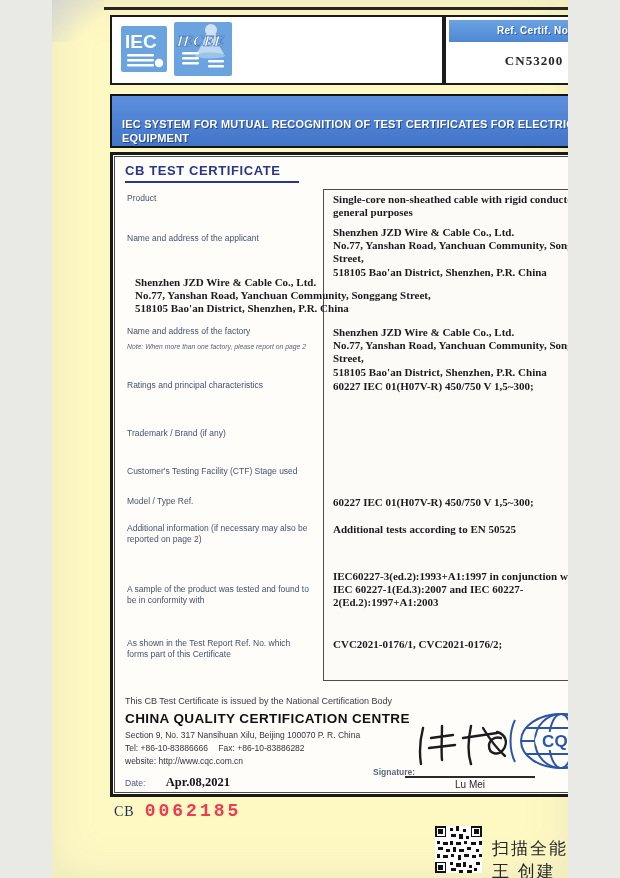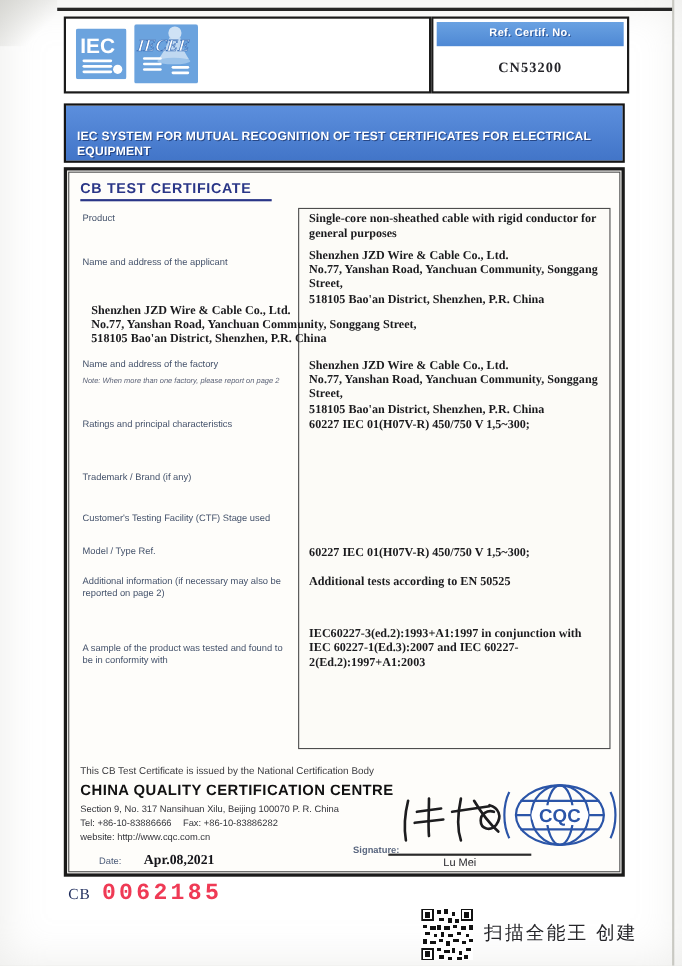--- a/index.html
+++ b/index.html
@@ -1,17 +1,17 @@
 <!DOCTYPE html>
 <html><head>
 <meta charset="utf-8">
 <style>
   html,body{margin:0;padding:0;}
   body{background:#e9e9e6;font-family:"Liberation Sans",sans-serif;}
-  .page{position:relative;width:620px;height:878px;background:#ffffff;overflow:hidden;margin:0 auto;
+  .page{position:relative;width:516px;height:878px;background:#fef9c3;overflow:hidden;margin:0 auto;
         box-shadow:inset 0 0 40px rgba(180,180,170,.25);}
   .scan-top-line{position:absolute;left:52px;top:7px;width:560px;height:3px;background:#262626;}
   .scan-right-line{position:absolute;left:611px;top:0;width:2px;height:100%;background:#c9c9c3;}
   .scan-corner{position:absolute;left:0;top:0;width:52px;height:42px;
         background:linear-gradient(135deg,#d6d6d2 0%,rgba(253,253,251,0) 70%);}
 
   
   .hdr-left{position:absolute;left:58px;top:15px;width:330px;height:66px;background:#fff;border:2px solid #1b1b1b;}
   .logo-iec{position:absolute;left:9px;top:9px;width:46px;height:46px;}
   .logo-iecee{position:absolute;left:62px;top:5px;width:58px;height:54px;}
@@ -44,33 +44,33 @@
   .fnote{font-size:6.8px;font-style:italic;color:#5c6377;margin-top:6px;}
   .fvalue{flex:1;font-family:"Liberation Serif",serif;font-weight:700;font-size:11px;line-height:1.2;
           color:#1b1b1e;padding:4px 8px 0 10px;white-space:pre-line;box-sizing:border-box;position:relative;z-index:1;}
 
   .issued{position:absolute;left:12px;top:541px;font-size:9px;color:#3c3c40;}
   .issuer-name{position:absolute;left:12px;top:556px;font-size:13.5px;font-weight:bold;color:#111;letter-spacing:.4px;}
   .issuer-addr{position:absolute;left:12px;top:575px;font-size:8.5px;color:#33343a;}
   .issuer-tel{position:absolute;left:12px;top:588px;font-size:8.5px;color:#33343a;}
   .issuer-tel .fax{margin-left:8px;}
   .issuer-web{position:absolute;left:12px;top:601px;font-size:8.5px;color:#33343a;}
-  .date-row{position:absolute;left:29px;top:617px;}
+  .date-row{position:absolute;left:12px;top:617px;}
   .date-label{font-size:8.5px;color:#4a5a78;}
   .date-value{font-family:"Liberation Serif",serif;font-weight:700;font-size:12.5px;color:#15151a;margin-left:16px;}
   .sig-label{position:absolute;left:260px;top:612px;font-size:8.5px;color:#5b6880;font-weight:bold;}
   .sig-art{position:absolute;left:288px;top:563px;width:140px;height:56px;}
   .sig-line{position:absolute;left:292px;top:621px;width:130px;border-top:2px solid #2b2b2b;}
   .sig-name{position:absolute;left:292px;top:624px;width:130px;text-align:center;font-size:10px;color:#26262b;}
   .cqc-logo{position:absolute;left:392px;top:553px;width:112px;height:66px;}
 
   
   .cb-row{position:absolute;left:62px;top:801px;}
   .cb-prefix{font-family:"Liberation Serif",serif;font-size:14px;color:#1c2a5a;letter-spacing:1px;}
-  .cb-number{font-family:"Liberation Mono",monospace;font-size:21px;color:#ef3a55;letter-spacing:3px;margin-left:10px;font-weight:700;}
+  .cb-number{font-family:"Liberation Mono",monospace;font-size:18px;color:#ef3a55;letter-spacing:3px;margin-left:10px;font-weight:700;}
   .qr{position:absolute;left:383px;top:826px;width:47px;height:47px;}
   .scan-caption{position:absolute;left:440px;top:837px;font-size:17px;color:#26262a;letter-spacing:2px;}
 </style>
 </head>
 <body>
 
 <div class="page">
 
   <div class="scan-top-line"></div>
   <div class="scan-right-line"></div>
@@ -165,20 +165,24 @@
       <div class="frow" style="height:47px">
         <div class="flabel">Additional information (if necessary may also be reported on page 2)</div>
         <div class="fvalue">Additional tests according to EN 50525</div>
       </div>
 
       <div class="frow" style="height:68px">
         <div class="flabel" style="padding-top:18px">A sample of the product was tested and found to be in conformity with</div>
         <div class="fvalue">IEC60227-3(ed.2):1993+A1:1997 in conjunction with IEC 60227-1(Ed.3):2007 and IEC 60227-2(Ed.2):1997+A1:2003</div>
       </div>
 
+      <div class="frow" style="height:47px">
+        <div class="flabel">As shown in the Test Report Ref. No. which forms part of this Certificate</div>
+        <div class="fvalue">CVC2021-0176/1, CVC2021-0176/2;</div>
+      </div>
     </div>
 
     <div class="issued">This CB Test Certificate is issued by the National Certification Body</div>
     <div class="issuer-name">CHINA QUALITY CERTIFICATION CENTRE</div>
     <div class="issuer-addr">Section 9, No. 317 Nansihuan Xilu, Beijing 100070 P. R. China</div>
     <div class="issuer-tel">
       <span>Tel: +86-10-83886666</span>
       <span class="fax">Fax: +86-10-83886282</span>
     </div>
     <div class="issuer-web">website: http://www.cqc.com.cn</div>

